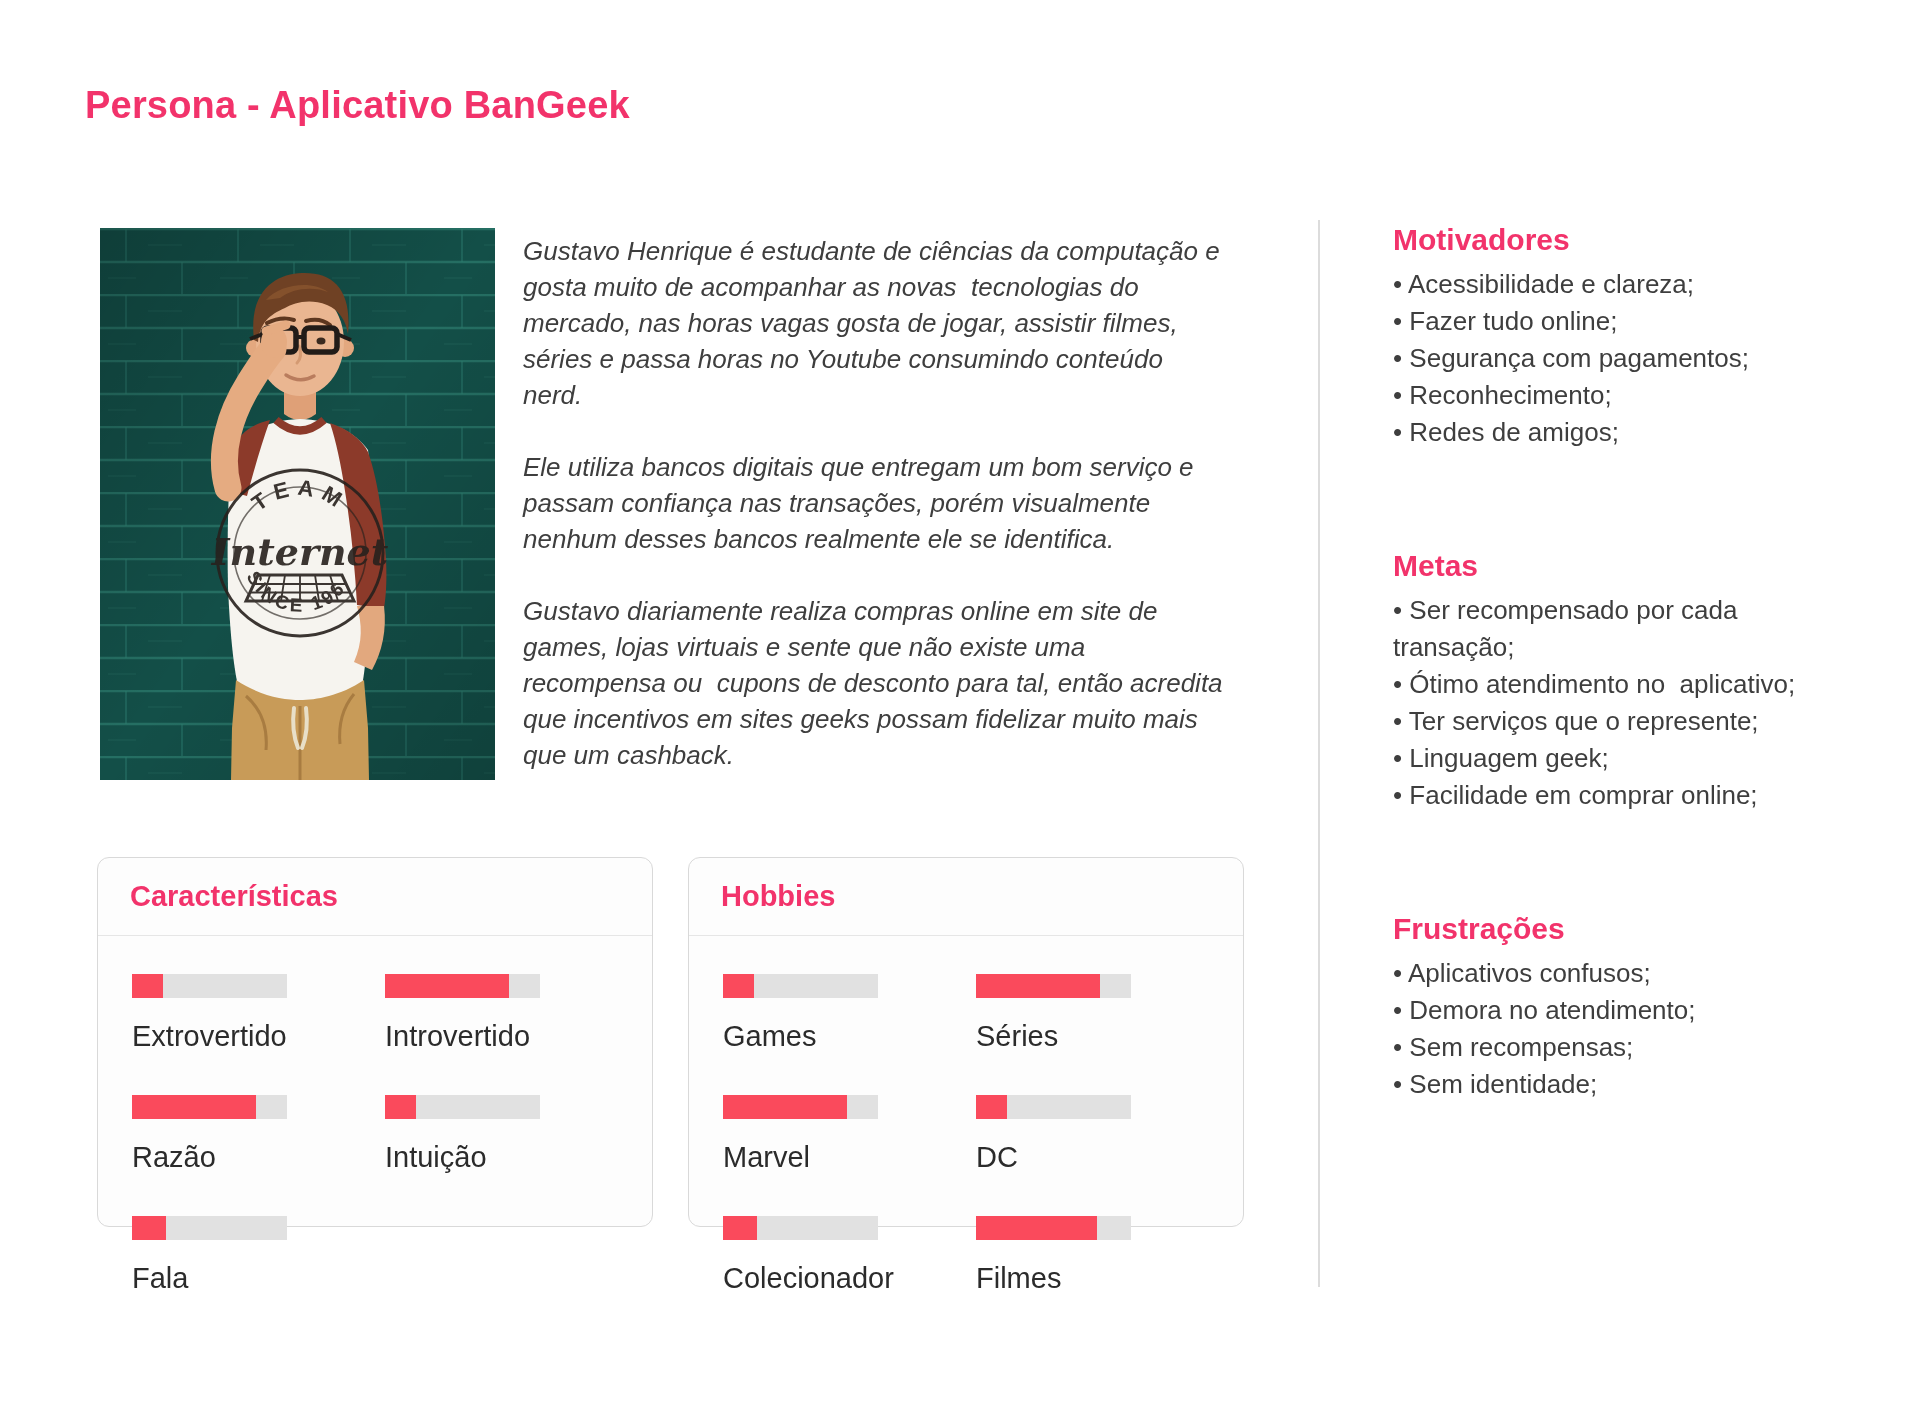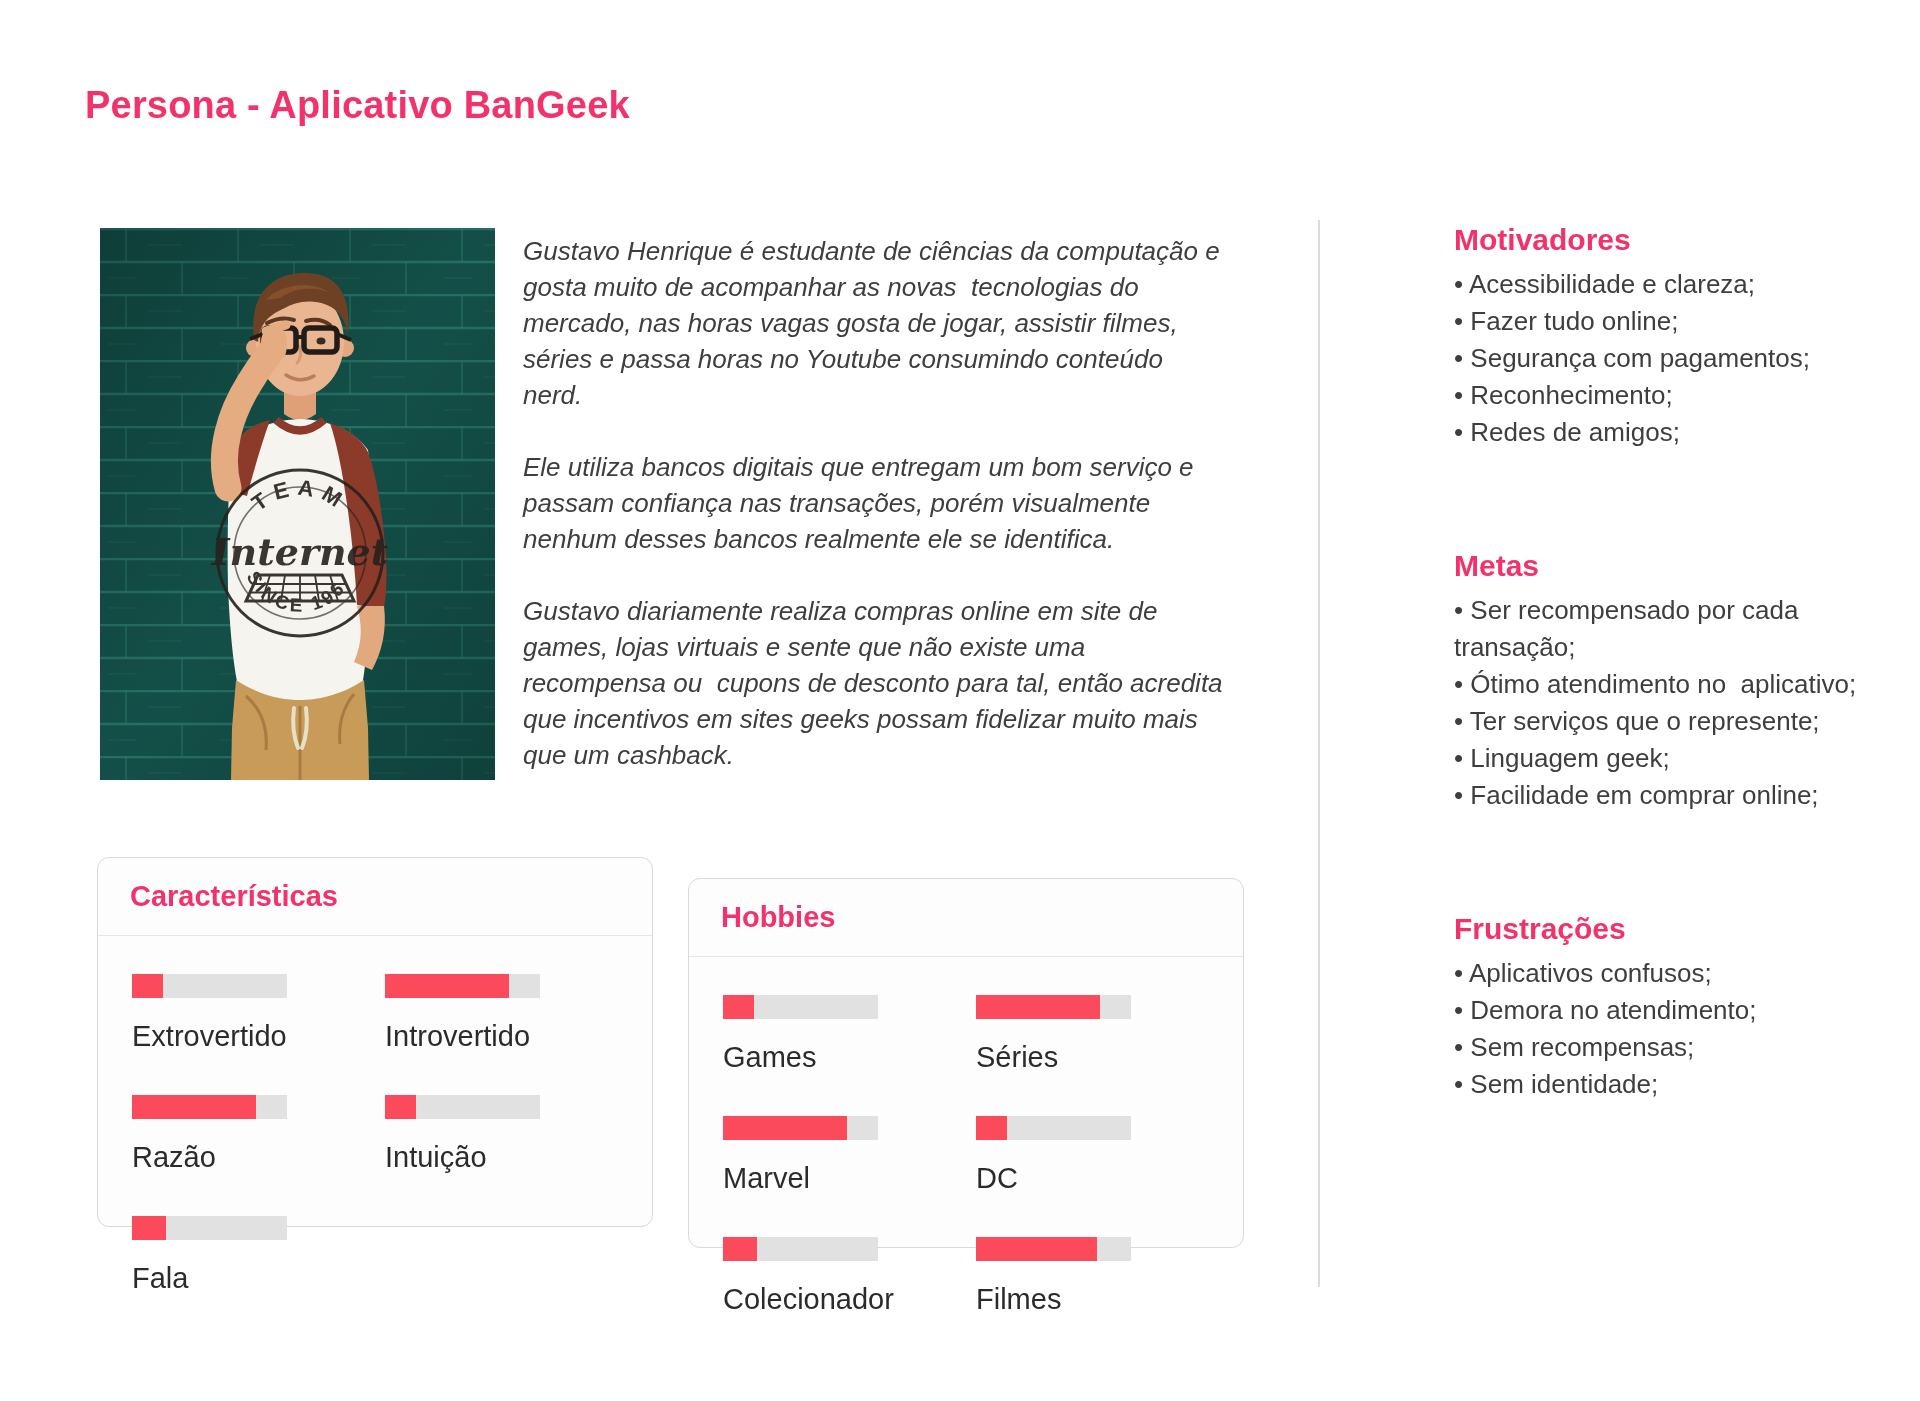--- a/index.html
+++ b/index.html
@@ -22,38 +22,38 @@
   .photo-frame svg{display:block;}
   .bio{
     position:absolute;left:523px;top:221px;width:706px;
     font-size:26px;line-height:36px;
   }
   .bio p{margin:12px 0 36px 0;white-space:pre-wrap;font-style:italic;}
   .v-divider{
     position:absolute;left:1318px;top:220px;width:2px;height:1067px;
     background:var(--divider,#dcdcdc);
   }
-  .insights{position:absolute;left:1454px;top:222px;width:462px;}
+  .insights{position:absolute;left:1393px;top:222px;width:462px;}
   .insight-section{margin:0 0 97px 0;}
   .insight-section h2{
     margin:0 0 8px 0;font-size:30px;line-height:36px;font-weight:bold;
     color:var(--accent-pink,#f2336b);
   }
   .bullet-item{
     font-size:26px;line-height:37px;white-space:pre-wrap;
     color:var(--body-text,#3e3e3e);
   }
   .card{
     position:absolute;top:857px;width:556px;height:370px;box-sizing:border-box;
     background:var(--card-background,#fdfdfd);
     border:1px solid var(--card-border,#d9d9d9);
     border-radius:12px;
   }
   .card-caracteristicas{left:97px;}
-  .card-hobbies{left:688px;margin-top:21px;}
+  .card-hobbies{left:688px;}
   .card-header{
     height:77px;display:flex;align-items:center;padding:0 32px;
     border-bottom:1px solid #e6e6e6;
   }
   .card-header h3{
     margin:0;font-size:29px;font-weight:bold;
     color:var(--accent-pink,#f2336b);
   }
   .card-body{
     padding:38px 0 0 34px;

